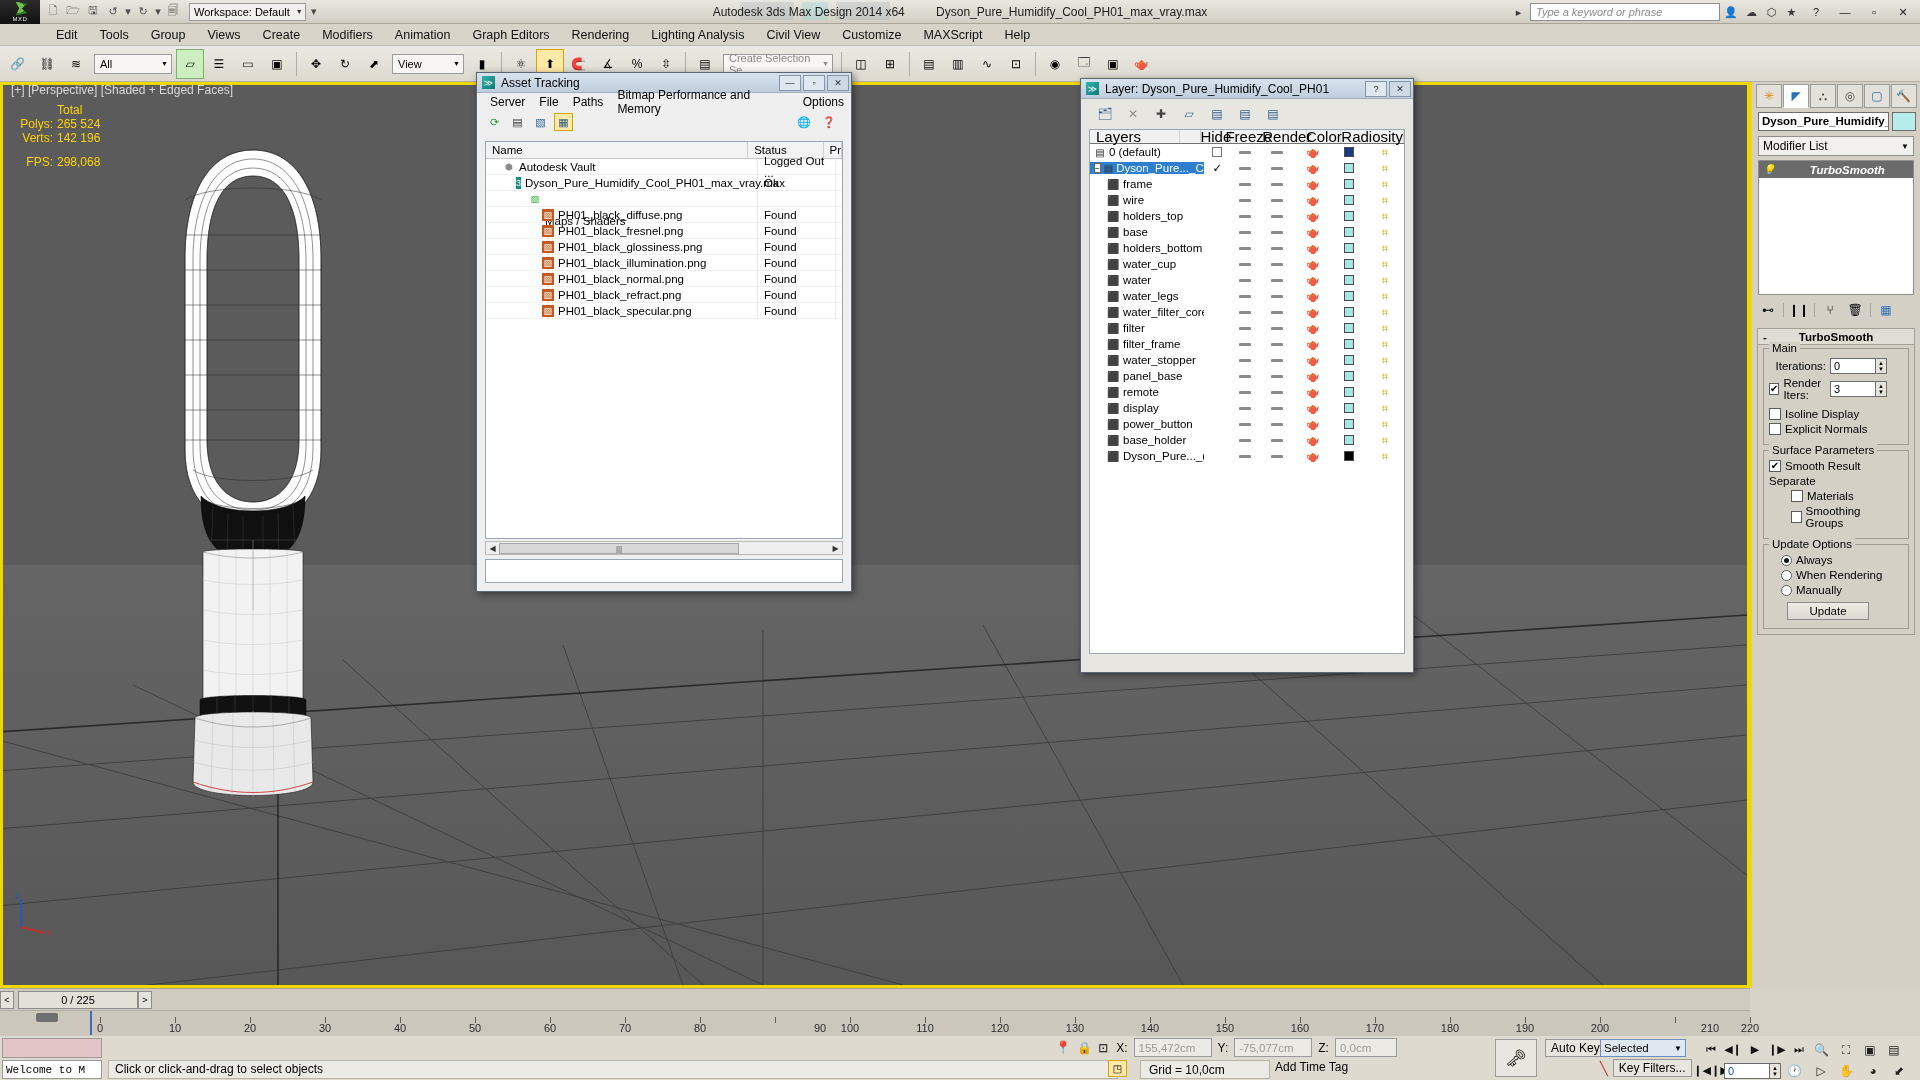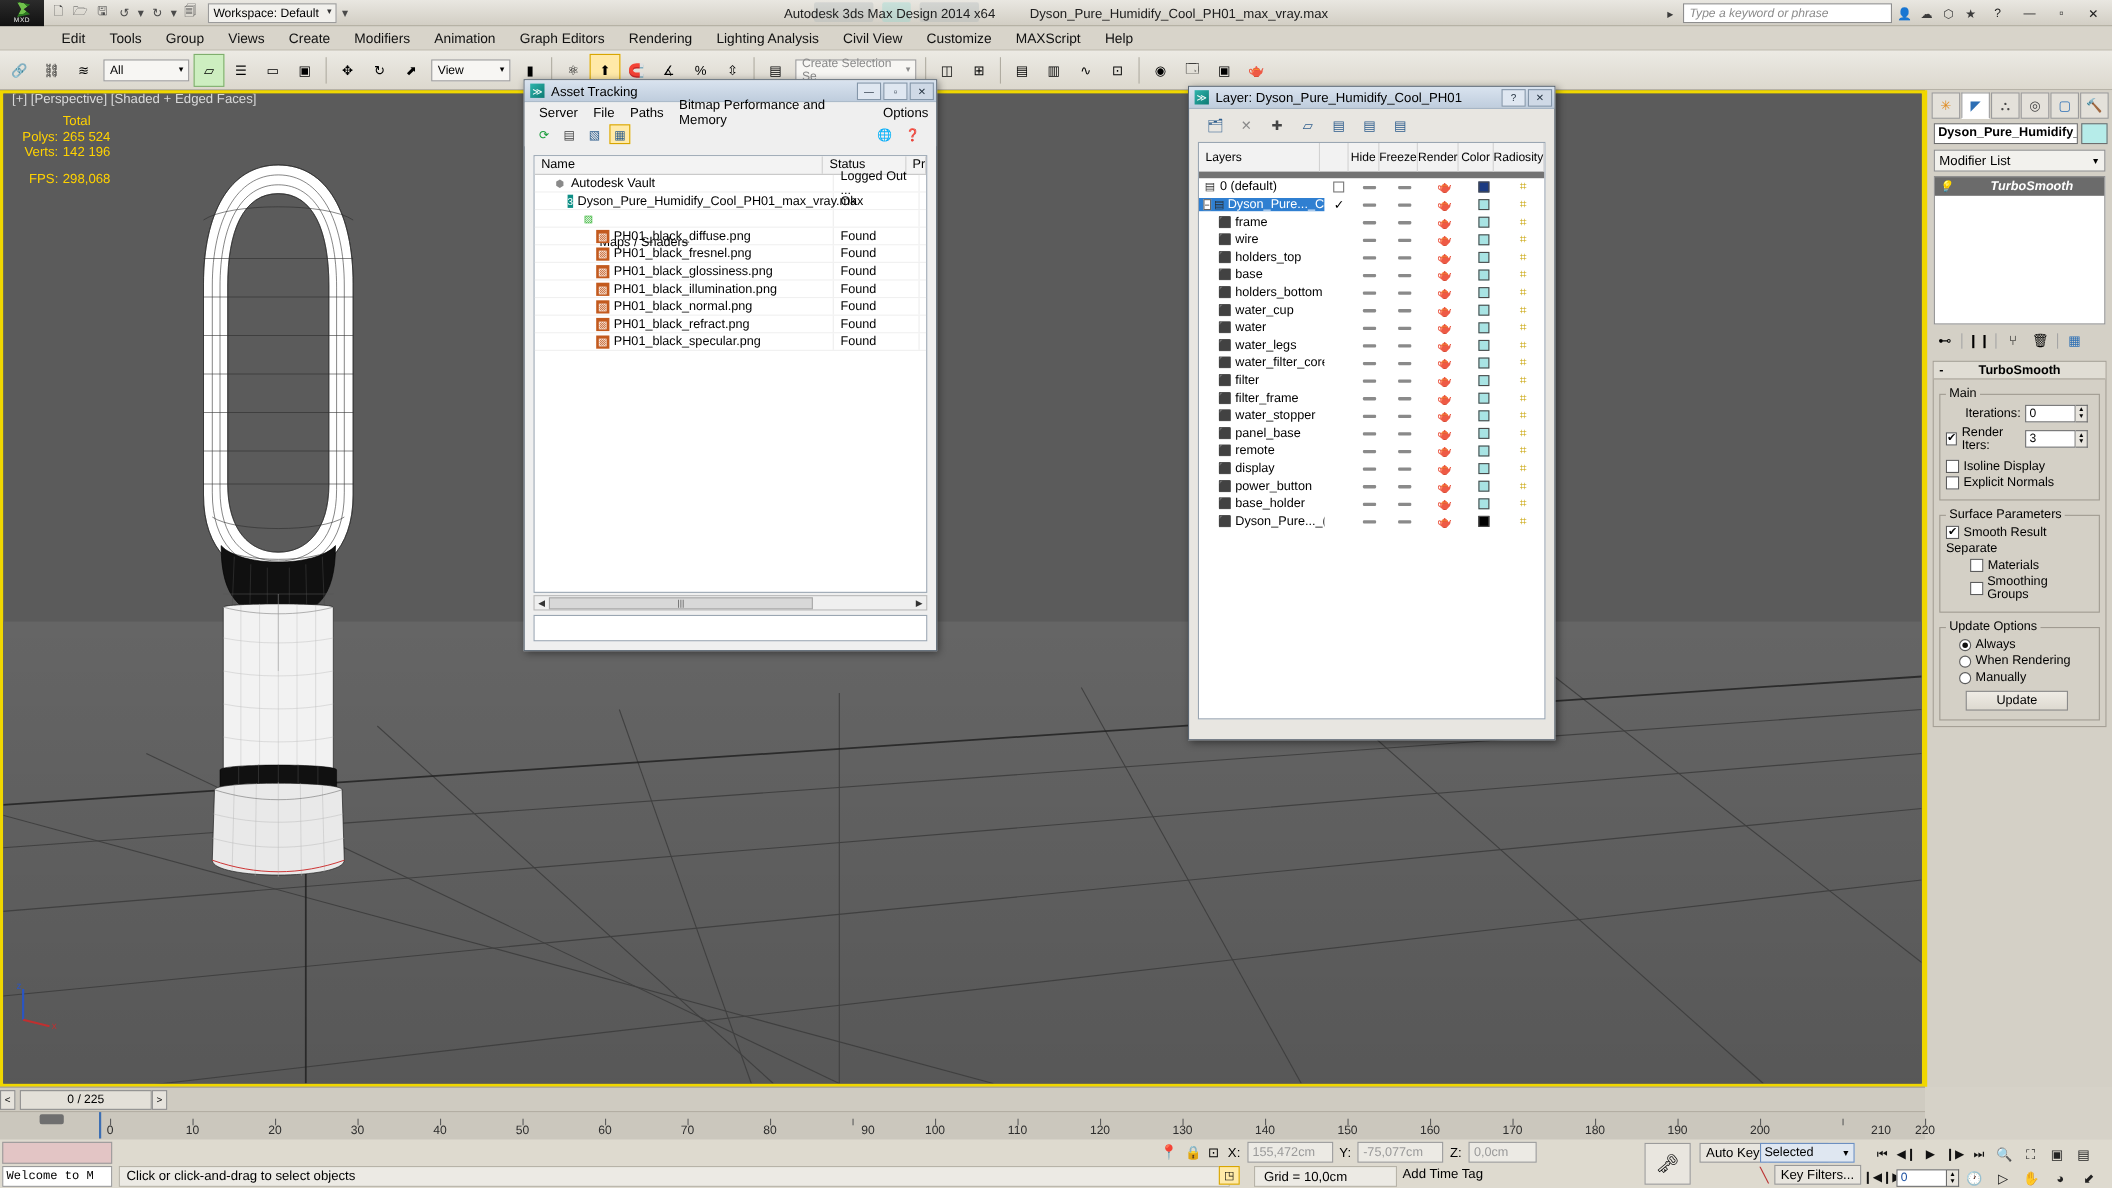--- a/index.html
+++ b/index.html
@@ -164,21 +164,21 @@
     display:flex;align-items:center;justify-content:space-between;padding:0 4px;font-size:12px;}
   #modstack{margin:4px 6px 0 6px;height:135px;border:1px solid #8e8e8e;background:#fff;}
   .stackitem{height:17px;background:#6b6b6b;color:#fff;font-style:italic;font-weight:bold;font-size:11.5px;
     display:flex;align-items:center;gap:6px;padding-left:4px;}
   #modtools{margin:5px 6px 0 6px;height:20px;display:flex;align-items:center;gap:5px;}
   .mtb{width:20px;height:18px;display:flex;align-items:center;justify-content:center;font-size:12px;}
   .rollout{margin:8px 5px 0 5px;border:1px solid #a5a096;background:#d4d0c6;}
   .rollhead{height:16px;background:#e0ddd4;border-bottom:1px solid #a5a096;display:flex;align-items:center;
     justify-content:center;font-weight:bold;font-size:11.5px;position:relative;}
   .rollhead .mns{position:absolute;left:5px;font-weight:bold;}
-  .group{margin:13px 5px 5px 5px;border:1px solid #a09b91;padding:6px 10px 6px 5px;position:relative;}
+  .group{margin:3px 5px 5px 5px;border:1px solid #a09b91;padding:6px 21px 6px 5px;position:relative;}
   .group>.gl{position:absolute;top:-7px;left:5px;background:#d4d0c6;padding:0 3px;font-size:11.5px;}
   .row{display:flex;align-items:center;gap:4px;margin:3px 0;font-size:11.5px;}
   .spin{display:flex;align-items:center;}
   .spin input{width:46px;height:16px;border:1px solid #6e6e6e;background:#fff;font-size:11px;padding-left:3px;}
   .spin .arrows{display:flex;flex-direction:column;width:11px;height:16px;border:1px solid #6e6e6e;border-left:none;
     background:#e7e4dd;font-size:6px;align-items:center;justify-content:center;line-height:6px;}
   .chk{width:12px;height:12px;border:1px solid #5c5c5c;background:#fff;display:inline-flex;
     align-items:center;justify-content:center;font-size:10px;line-height:10px;}
   .rad{width:11px;height:11px;border:1px solid #5c5c5c;background:#fff;border-radius:50%;
     display:inline-flex;align-items:center;justify-content:center;}
@@ -219,21 +219,21 @@
   #asset-thumb{height:11px;background:#d8d8d8;border:1px solid #a7a7a7;display:flex;align-items:center;
     justify-content:center;font-size:8px;color:#555;}
   #asset-status{position:absolute;left:8px;bottom:8px;right:8px;height:24px;background:#fff;border:1px solid #9aa6b2;}
 
   
   #layer-dlg{left:1080px;top:78px;width:334px;height:595px;background:#e8e6e1;border:1px solid #5a6673;}
   #layer-tools{height:22px;display:flex;align-items:center;gap:8px;padding-left:14px;margin-top:4px;}
   .ltb{width:20px;height:18px;display:flex;align-items:center;justify-content:center;font-size:12px;color:#333;}
   #layer-list{position:absolute;left:8px;top:50px;right:8px;bottom:18px;background:#fff;border:1px solid #9aa6b2;
     overflow:hidden;}
-  .lhead{display:flex;height:32px;background:#f2f2f2;border-bottom:6px solid #737373;font-size:11px;}
+  .lhead{display:flex;height:14px;background:#f2f2f2;border-bottom:1px solid #737373;font-size:15px;}
   .lhead div{border-right:1px solid #d2d2d2;display:flex;align-items:center;justify-content:center;}
   .lrow{display:flex;height:16px;font-size:11.5px;align-items:center;}
   .lrow.selected .lname{background:#2f7fd1;color:#fff;}
   .lname{width:118px;display:flex;align-items:center;white-space:nowrap;overflow:hidden;}
   .lcheck{width:28px;display:flex;align-items:center;justify-content:center;}
   .lcell{display:flex;align-items:center;justify-content:center;}
   .dash{width:12px;height:3px;background:#8a8a8a;border-radius:1px;}
   .teapot{font-size:11px;color:#8b8b8b;}
   .swatch{width:10px;height:10px;border:1px solid #4a4a4a;}
   .radio-ico{font-size:11px;color:#c8a200;}
@@ -1234,21 +1234,21 @@
       <div class="ticklbl" style="left: 400px;">40</div>
       <div class="tick" style="left: 475px;"></div>
       <div class="ticklbl" style="left: 475px;">50</div>
       <div class="tick" style="left: 550px;"></div>
       <div class="ticklbl" style="left: 550px;">60</div>
       <div class="tick" style="left: 625px;"></div>
       <div class="ticklbl" style="left: 625px;">70</div>
       <div class="tick" style="left: 700px;"></div>
       <div class="ticklbl" style="left: 700px;">80</div>
       <div class="tick" style="left: 775px;"></div>
-      <div class="ticklbl" style="left: 789px;">90</div>
+      <div class="ticklbl" style="left: 820px;">90</div>
       <div class="tick" style="left: 850px;"></div>
       <div class="ticklbl" style="left: 850px;">100</div>
       <div class="tick" style="left: 925px;"></div>
       <div class="ticklbl" style="left: 925px;">110</div>
       <div class="tick" style="left: 1000px;"></div>
       <div class="ticklbl" style="left: 1000px;">120</div>
       <div class="tick" style="left: 1075px;"></div>
       <div class="ticklbl" style="left: 1075px;">130</div>
       <div class="tick" style="left: 1150px;"></div>
       <div class="ticklbl" style="left: 1150px;">140</div>

